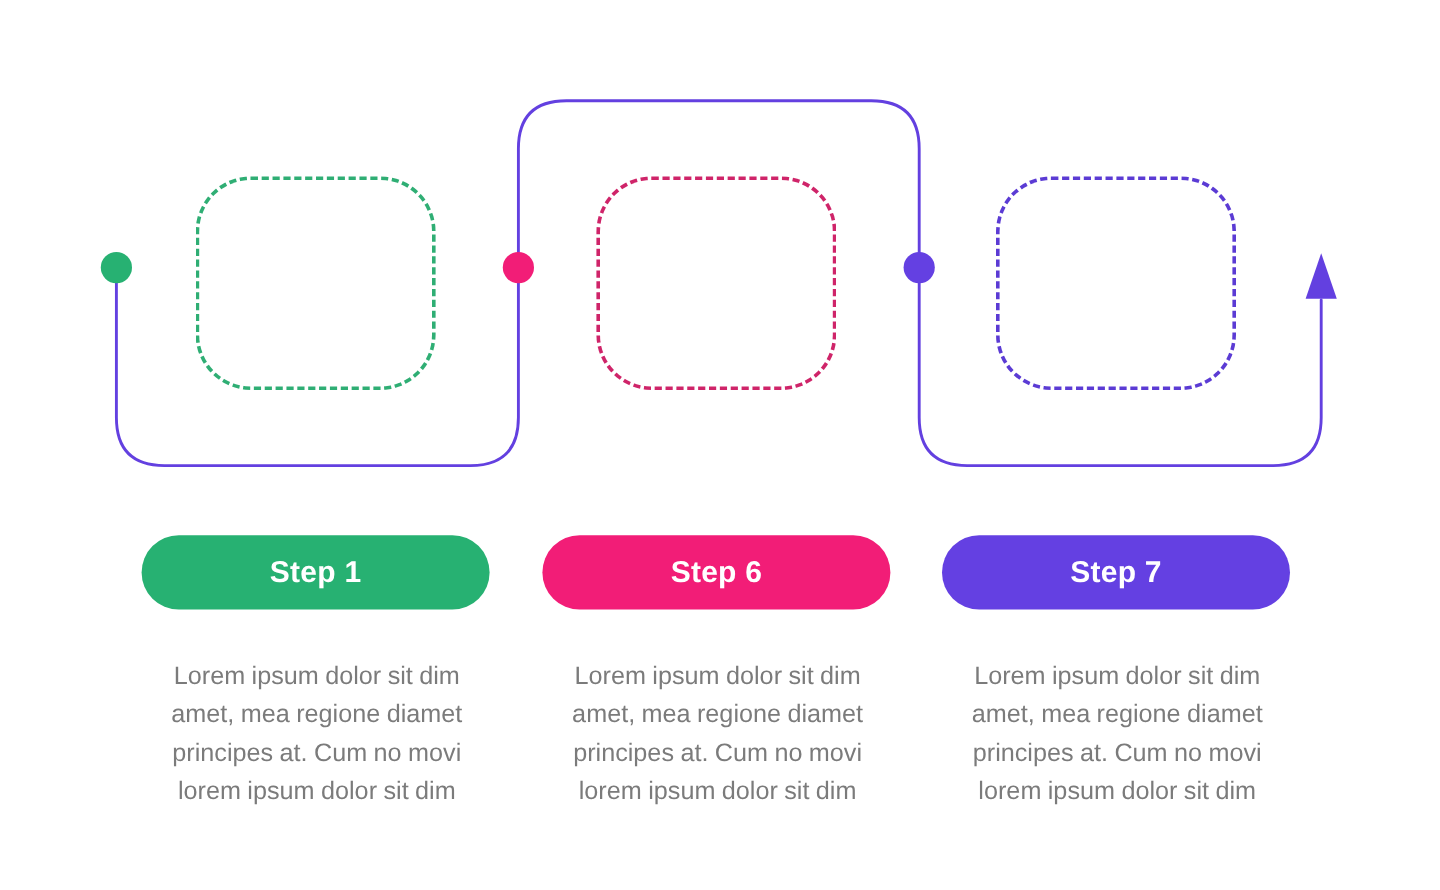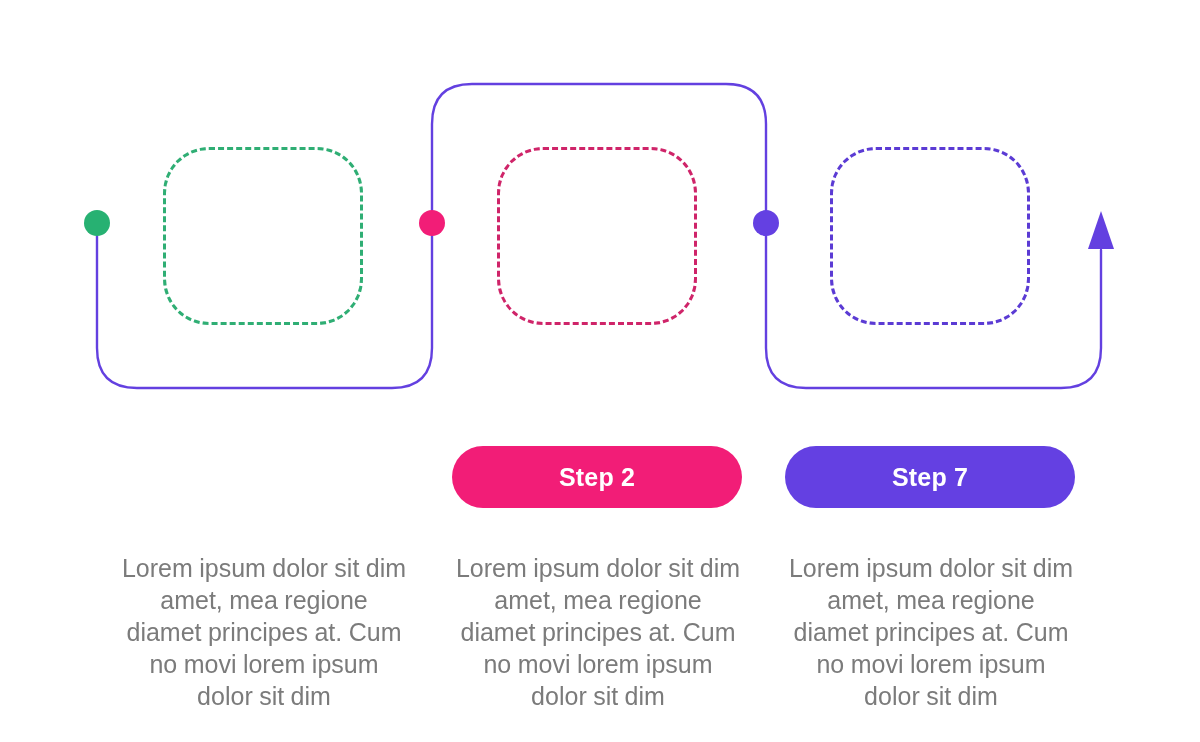--- a/index.html
+++ b/index.html
@@ -81,21 +81,21 @@
   .col-2 .step-pill { background: #F21D77; }
   .col-3 .step-pill { background: #6440E2; }
 
   
   .step-desc {
     position: absolute;
     top: 527px;
     left: 2px;
     width: 288px;
     font-family: "Liberation Sans", sans-serif;
-    font-size: 25px;
+    font-size: 21px;
     line-height: 32px;
     color: #7B7B7B;
     text-align: center;
     word-spacing: -0.5px;
   }
 </style>
 </head>
 <body>
 
 <div id="canvas">
@@ -110,26 +110,27 @@
 
     <polygon points="1101,211 1114,249 1088,249" fill="#6340E0"></polygon>
 
     <circle cx="97" cy="223" r="13" fill="#27B172"></circle>
     <circle cx="432" cy="223" r="13" fill="#F21D77"></circle>
     <circle cx="766" cy="223" r="13" fill="#6440E2"></circle>
   </svg>
 
   <div class="step-column col-1">
     <div class="dashed-box"></div>
+    <button class="step-pill">Step 1</button>
     <p class="step-desc">Lorem ipsum dolor sit dim amet, mea regione diamet principes at. Cum no movi lorem ipsum dolor sit dim</p>
   </div>
 
   <div class="step-column col-2">
     <div class="dashed-box"></div>
-    <button class="step-pill">Step 2</button>
+    <button class="step-pill">Step 6</button>
     <p class="step-desc">Lorem ipsum dolor sit dim amet, mea regione diamet principes at. Cum no movi lorem ipsum dolor sit dim</p>
   </div>
 
   <div class="step-column col-3">
     <div class="dashed-box"></div>
     <button class="step-pill">Step 7</button>
     <p class="step-desc">Lorem ipsum dolor sit dim amet, mea regione diamet principes at. Cum no movi lorem ipsum dolor sit dim</p>
   </div>
 
 </div>

